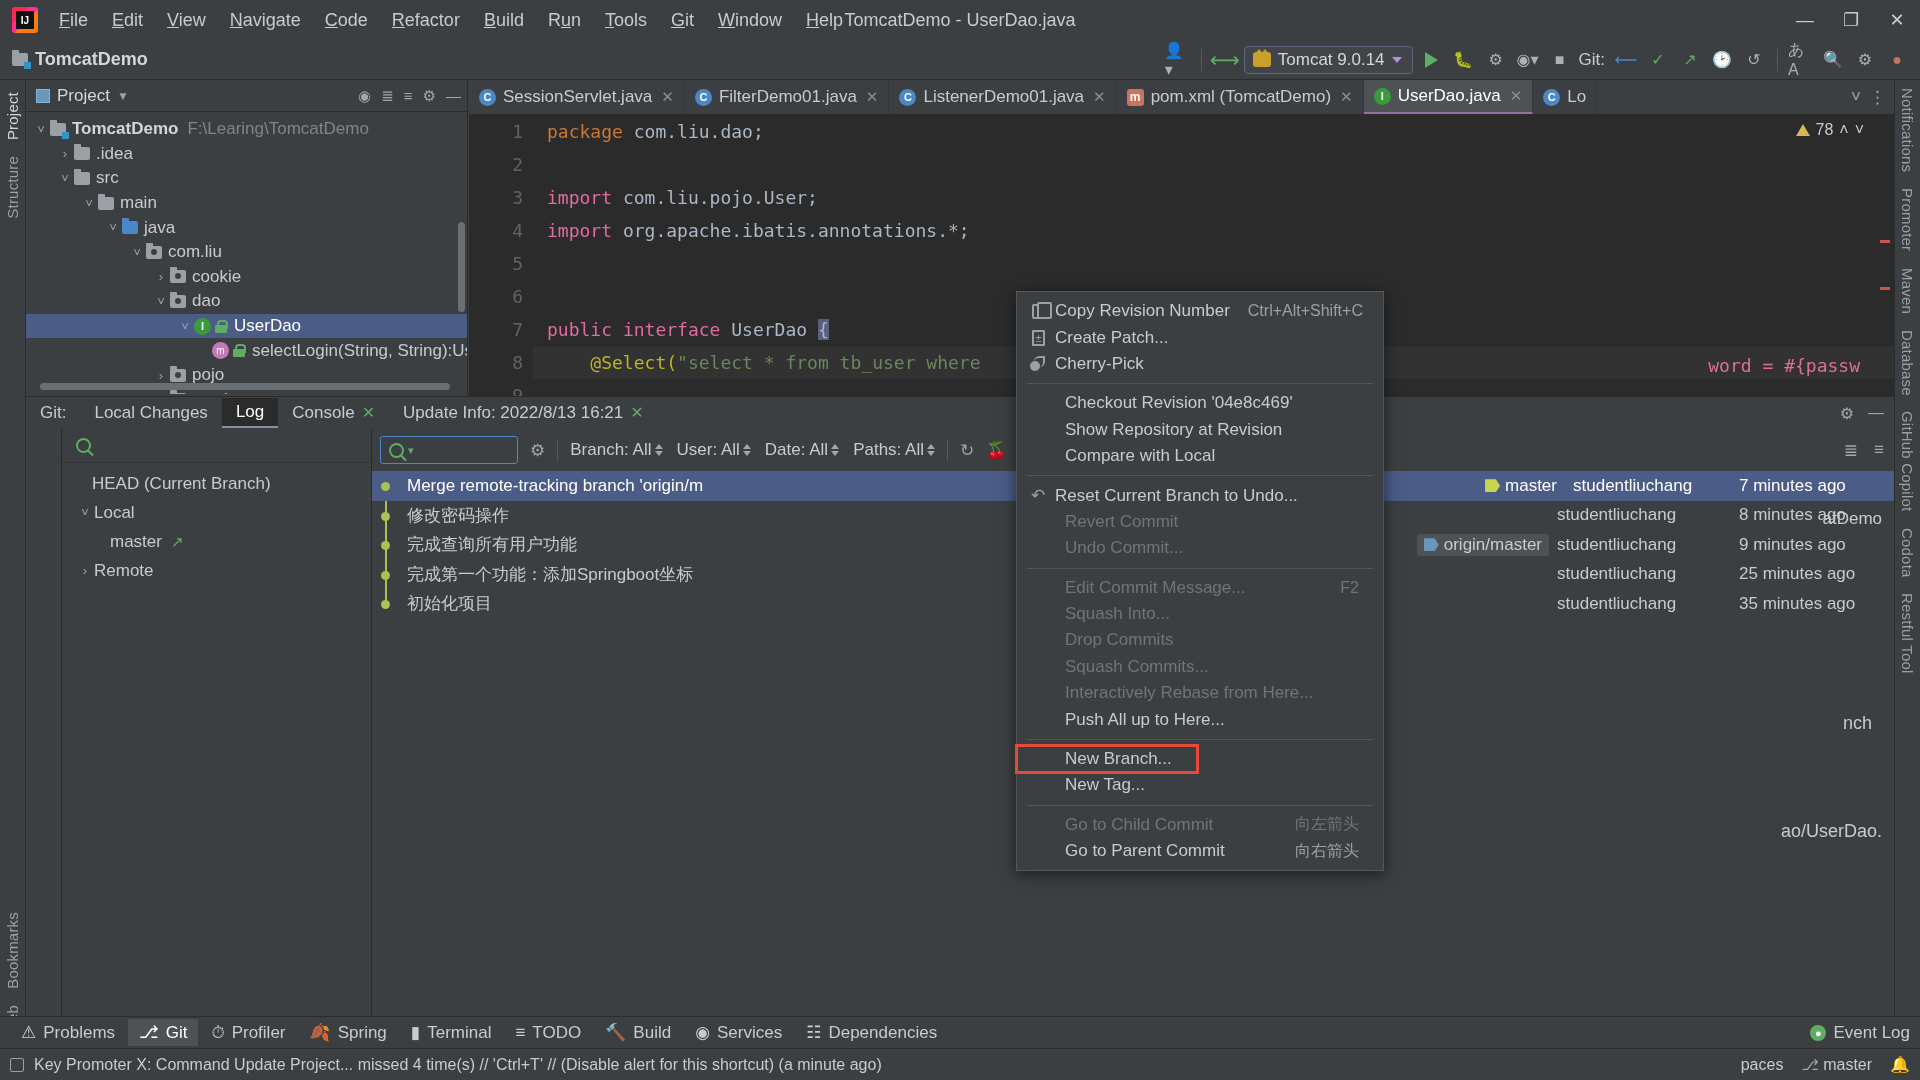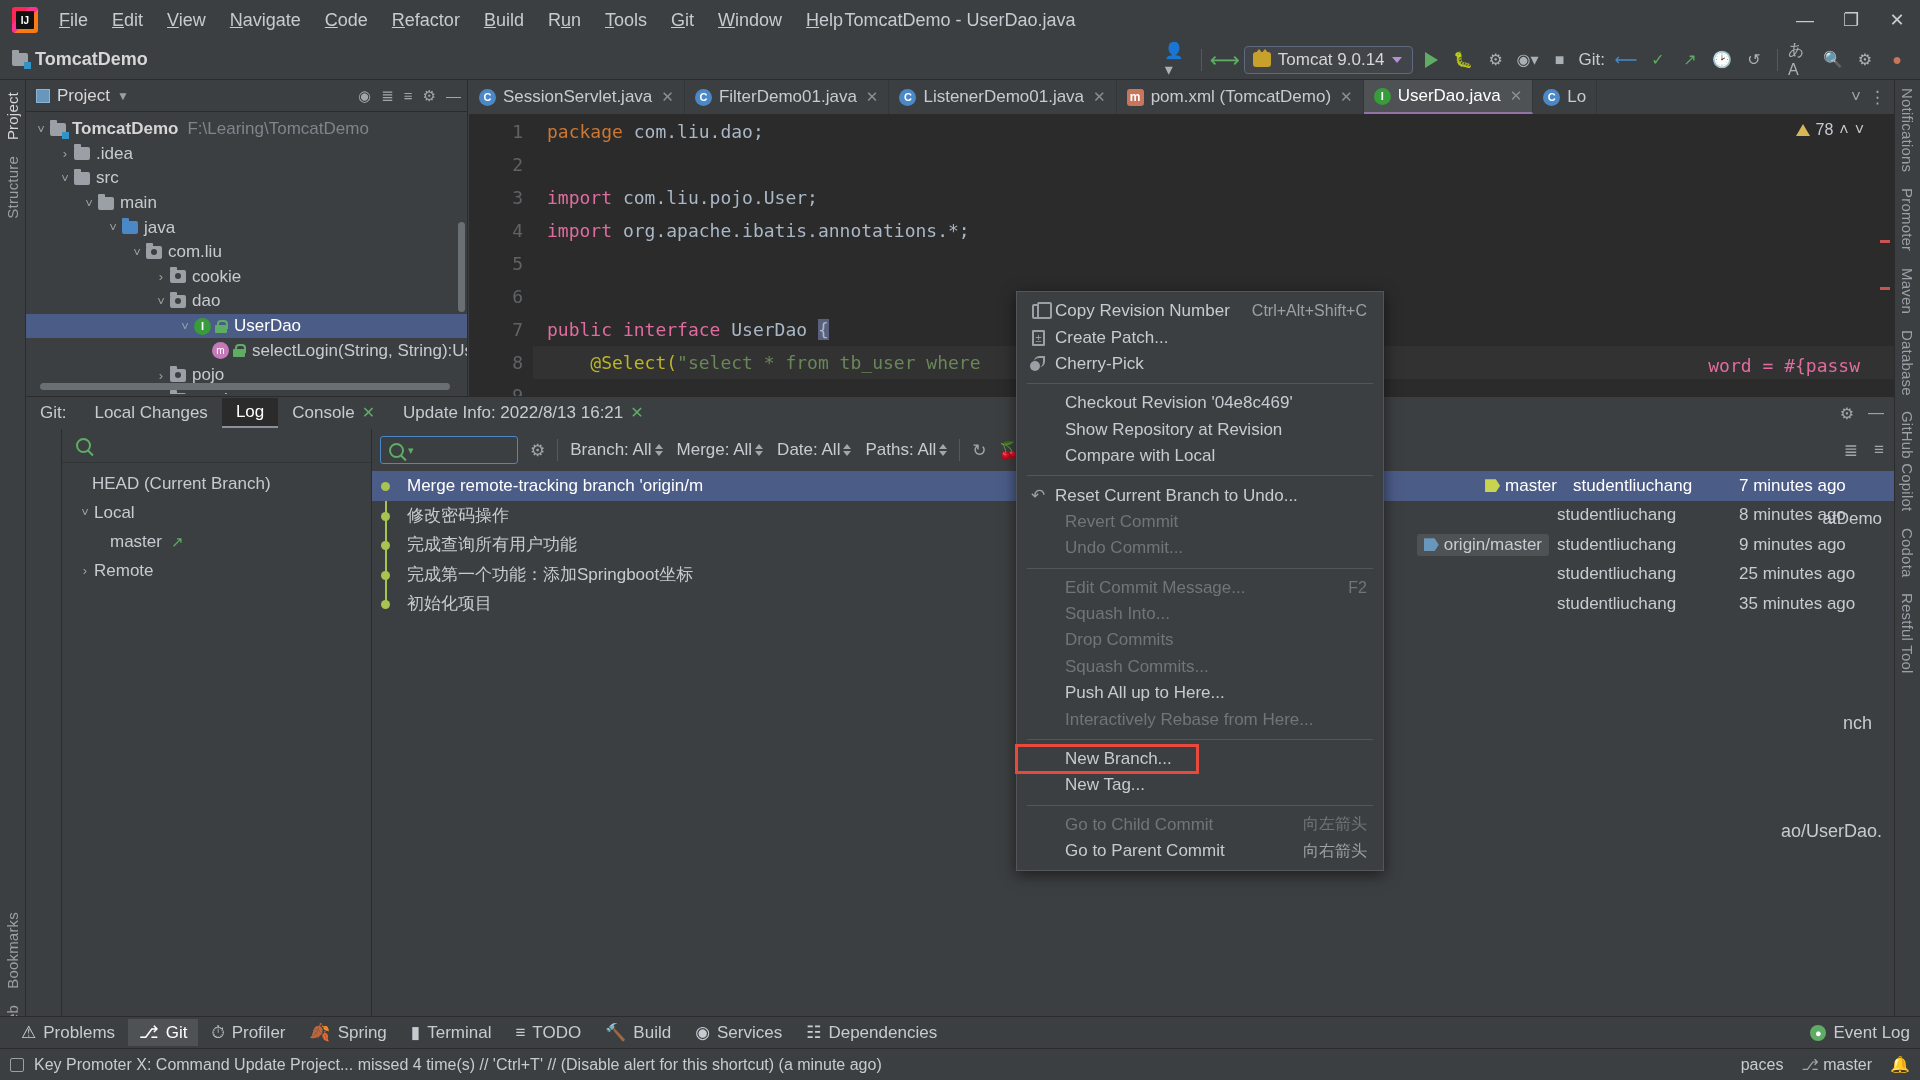--- a/index.html
+++ b/index.html
@@ -197,21 +197,21 @@
   .tagico.blue{background:#6897bb;}
   .cauthor{width:182px;}
   .cdate{width:155px;}
 
   
   .ctxmenu{
     position:absolute; left:1016px; top:291px; width:368px;
     background:#3c3f41; border:1px solid #53575a; box-shadow:0 4px 14px rgba(0,0,0,.55);
     padding:6px 0; z-index:50; font-size:17px;
   }
-  .mi{display:flex;align-items:center;height:26.4px;padding:0 16px 0 10px;color:#c7cbd1;white-space:nowrap;}
+  .mi{display:flex;align-items:center;height:26.4px;padding:0 24px 0 10px;color:#c7cbd1;white-space:nowrap;}
   .mi .mlabel{padding-left:6px;}
   .mi.noicon .mlabel{padding-left:38px;}
   .mi.disabled{color:#6f7579;}
   .mi .shortcut{margin-left:auto;color:#9aa0a6;font-size:16px;padding-left:18px;}
   .mi.disabled .shortcut{color:#6f7579;}
   .mi .micon{width:22px;display:flex;align-items:center;justify-content:center;flex:0 0 auto;}
   .sep{height:1px;background:#53575a;margin:6px 10px;}
   .mi.boxed{outline:3px solid #e8493a;outline-offset:-1px;position:relative;}
   .ic-copy{width:13px;height:15px;border:2px solid #9aa0a6;border-radius:2px;position:relative;}
   .ic-copy:before{content:"";position:absolute;left:3px;top:-4px;width:11px;height:13px;border:2px solid #9aa0a6;border-radius:2px;background:#3c3f41;}
@@ -545,21 +545,21 @@
           <span style="width:1px;height:22px;background:#55595c;"></span>
           <div class="filters">
             <div class="filt">
                 <span>Branch: All</span>
                 <span style="display:inline-block">
                   <i class="spin" style="display:block"></i>
                   <i class="spin2" style="display:block;margin-top:2px"></i>
                 </span>
               </div>
             <div class="filt">
-                <span>Merge: All</span>
+                <span>User: All</span>
                 <span style="display:inline-block">
                   <i class="spin" style="display:block"></i>
                   <i class="spin2" style="display:block;margin-top:2px"></i>
                 </span>
               </div>
             <div class="filt">
                 <span>Date: All</span>
                 <span style="display:inline-block">
                   <i class="spin" style="display:block"></i>
                   <i class="spin2" style="display:block;margin-top:2px"></i>
@@ -697,25 +697,25 @@
     </div>
     <div class="mi noicon disabled">
       <span class="mlabel">Squash Into...</span>
     </div>
     <div class="mi noicon disabled">
       <span class="mlabel">Drop Commits</span>
     </div>
     <div class="mi noicon disabled">
       <span class="mlabel">Squash Commits...</span>
     </div>
+    <div class="mi noicon disabled">
+      <span class="mlabel">Interactively Rebase from Here...</span>
+    </div>
     <div class="mi noicon">
       <span class="mlabel">Push All up to Here...</span>
-    </div>
-    <div class="mi noicon disabled">
-      <span class="mlabel">Interactively Rebase from Here...</span>
     </div>
     <div class="sep"></div>
     <div class="mi noicon boxed" style="width:180px;">
       <span class="mlabel">New Branch...</span>
     </div>
     <div class="mi noicon">
       <span class="mlabel">New Tag...</span>
     </div>
     <div class="sep"></div>
     <div class="mi noicon disabled">

